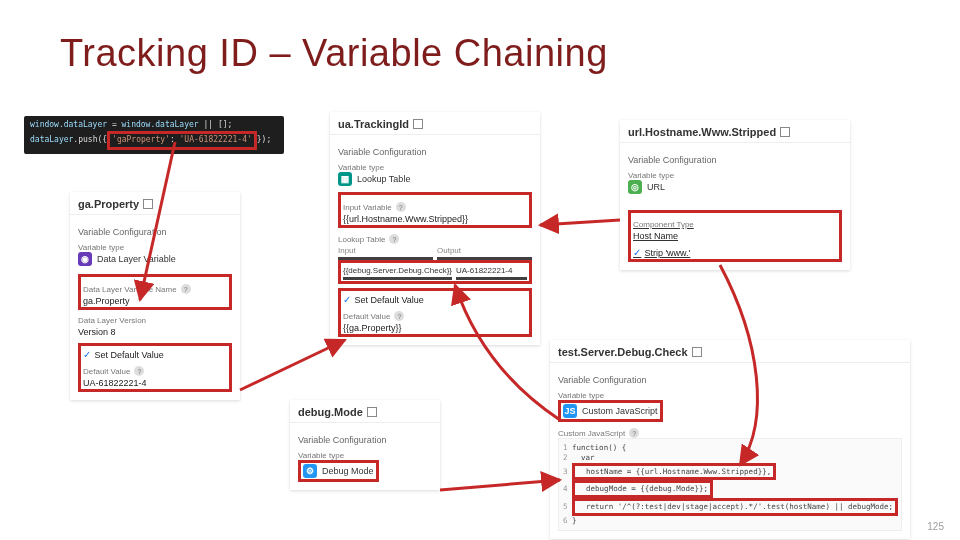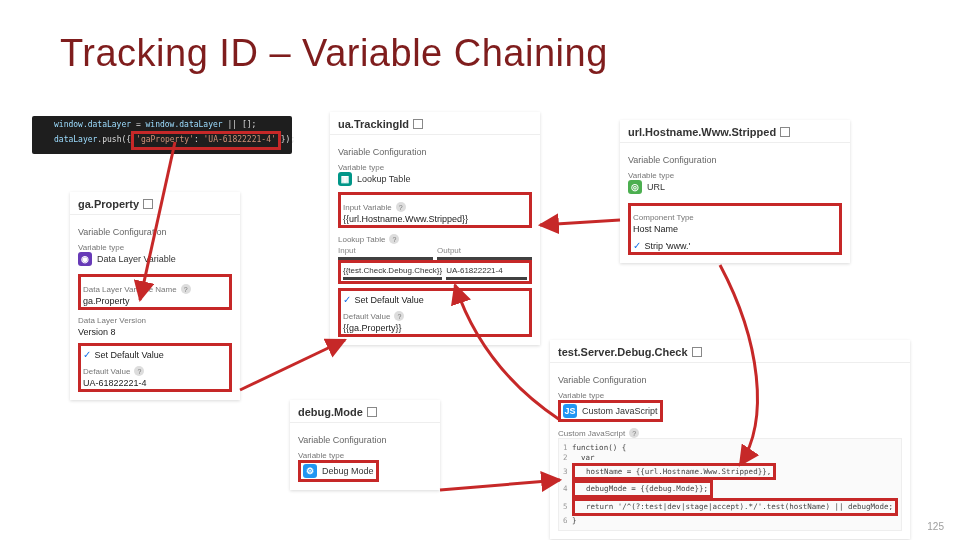--- a/index.html
+++ b/index.html
@@ -17,21 +17,21 @@
   .chip .badge { width:14px; height:14px; border-radius:3px; display:inline-flex; align-items:center; justify-content:center; color:#fff; font-size:9px; font-weight:700;}
   .b-purple{background:#673ab7;} .b-teal{background:#009688;} .b-blue{background:#2196f3;} .b-green{background:#4caf50;}
   .fld-label{color:#777;font-size:8px;margin-top:6px;display:flex;align-items:center;gap:4px;}
   .qmark{width:10px;height:10px;border-radius:50%;background:#ddd;color:#777;font-size:7px;display:inline-flex;align-items:center;justify-content:center;}
   .fld-val{font-size:9px;color:#222;margin-top:2px;}
   .check{color:#1a73e8;font-size:10px;margin-right:3px;}
   .redbox{border:3px solid #c62828;padding:1px 2px;display:inline-block;}
   .thin { font-weight:400; }
 
   
-  .code { position:absolute; left:32px; top:116px; width:260px; background:#1e1e1e; color:#ddd; font-family:Consolas,monospace; font-size:8px; padding:4px 22px; line-height:1.35; white-space:pre; border-radius:2px;} .code .prop{color:#9cdcfe;} .code .str{color:#ce9178;}
+  .code { position:absolute; left:24px; top:116px; width:260px; background:#1e1e1e; color:#ddd; font-family:Consolas,monospace; font-size:8px; padding:4px 6px; line-height:1.35; white-space:pre; border-radius:2px;} .code .prop{color:#9cdcfe;} .code .str{color:#ce9178;}
 
   
   .lk-row{display:flex;gap:4px;font-size:8px;}
   .lk-row > div{flex:1;padding:2px 0;border-bottom:3px solid #404040;}
 
   
   svg.arrows{position:absolute;left:0;top:0;width:960px;height:540px;pointer-events:none;}
 </style>
 </head>
 <body>
@@ -97,21 +97,21 @@
       <div class="fld-label">
           <span>Lookup Table</span>
           <span class="qmark">?</span>
         </div>
       <div class="lk-row" style="color:#888;">
           <div>Input</div>
           <div>Output</div>
         </div>
       <div class="redbox" style="display:block;">
         <div class="lk-row">
-            <div>{{test.Check.Debug.Check}}</div>
+            <div>{{debug.Server.Debug.Check}}</div>
             <div>UA-61822221-4</div>
           </div>
       </div>
       <div class="redbox" style="margin-top:4px;display:block;">
         <div class="fld-val"><span class="check">✓</span><span>Set Default Value</span></div>
         <div class="fld-label">
             <span>Default Value</span>
             <span class="qmark">?</span>
           </div>
         <div class="fld-val">{{ga.Property}}</div>
@@ -124,21 +124,21 @@
         <span>url.Hostname.Www.Stripped</span>
         <span class="doc-icon"></span>
       </div>
     <div class="panel-body">
       <div class="section-label">Variable Configuration</div>
       <div class="fld-label thin">Variable type</div>
       <div class="chip">
           <span class="badge b-green">◎</span>
           <span>URL</span>
         </div>
-      <div class="redbox" style="margin-top:9px;display:block;">
+      <div class="redbox" style="margin-top:16px;display:block;text-decoration:underline;">
         <div class="fld-label">Component Type</div>
         <div class="fld-val">Host Name</div>
         <div class="fld-val" style="margin-top:6px;"><span class="check">✓</span><span>Strip 'www.'</span></div>
       </div>
     </div>
   </div>
 
   <div class="panel" style="left:550px;top:340px;width:360px;">
     <div class="panel-hdr">
         <span>test.Server.Debug.Check</span>

